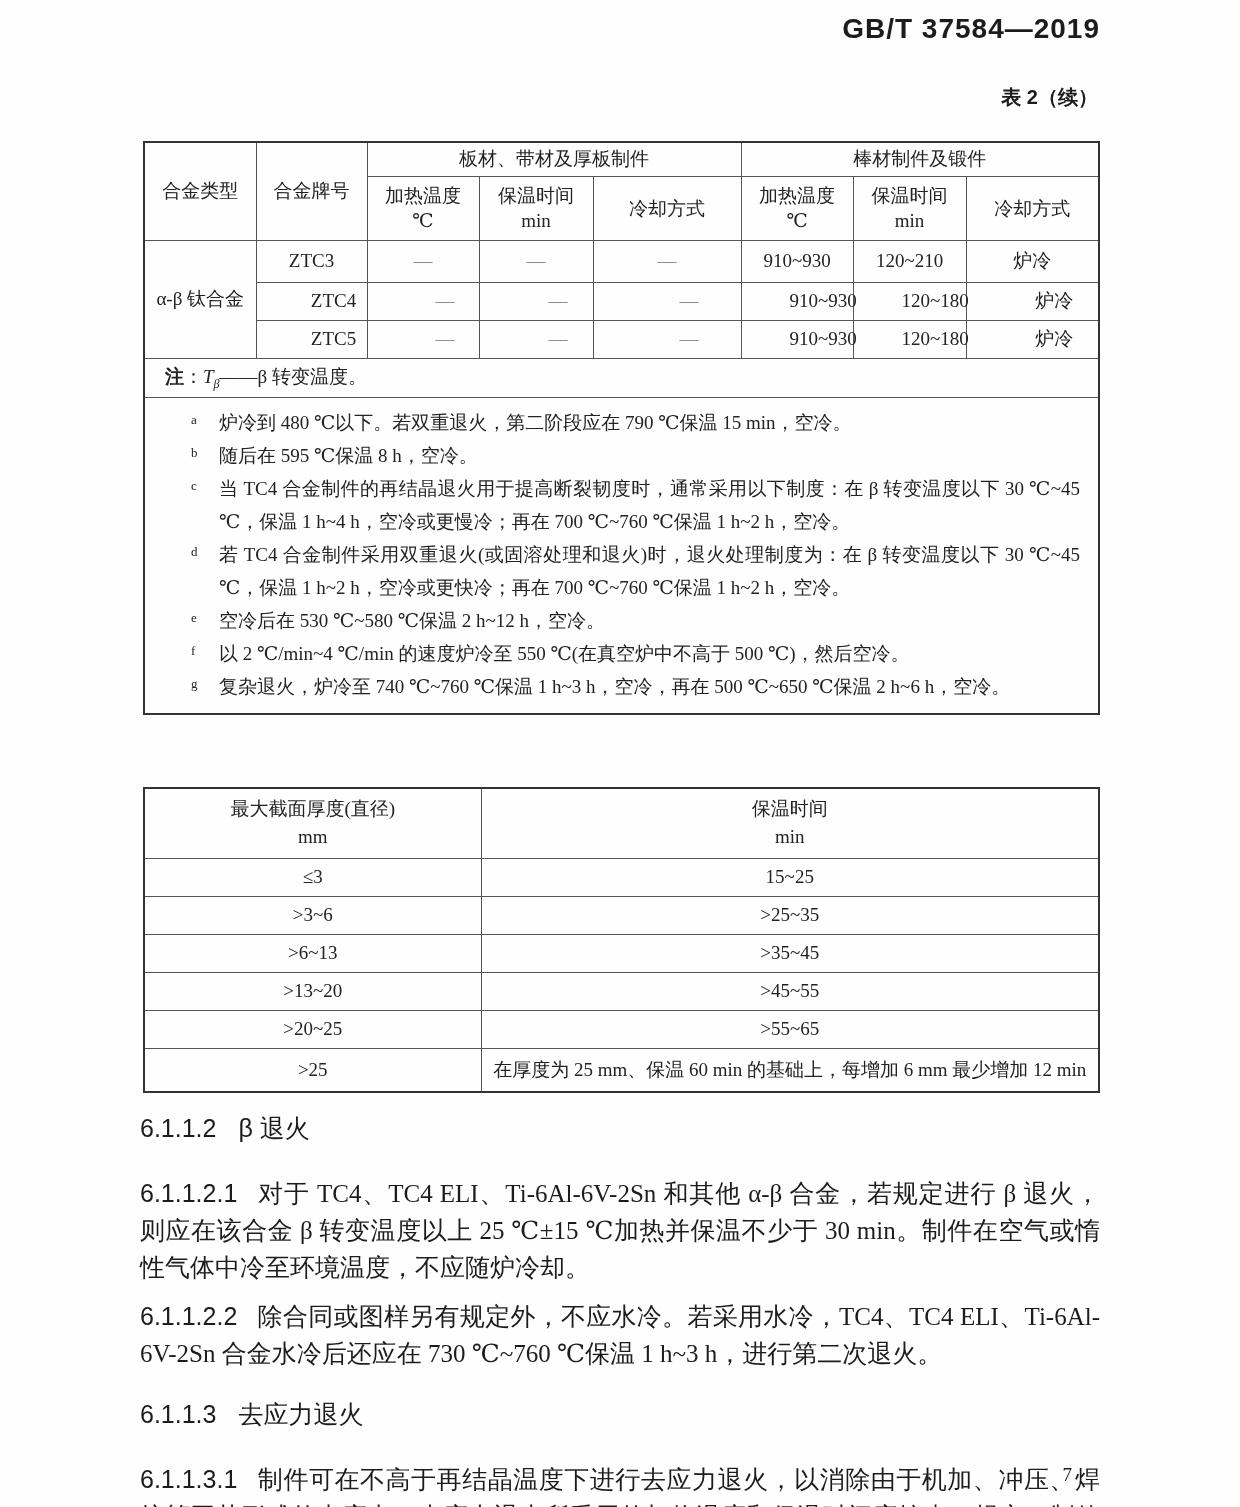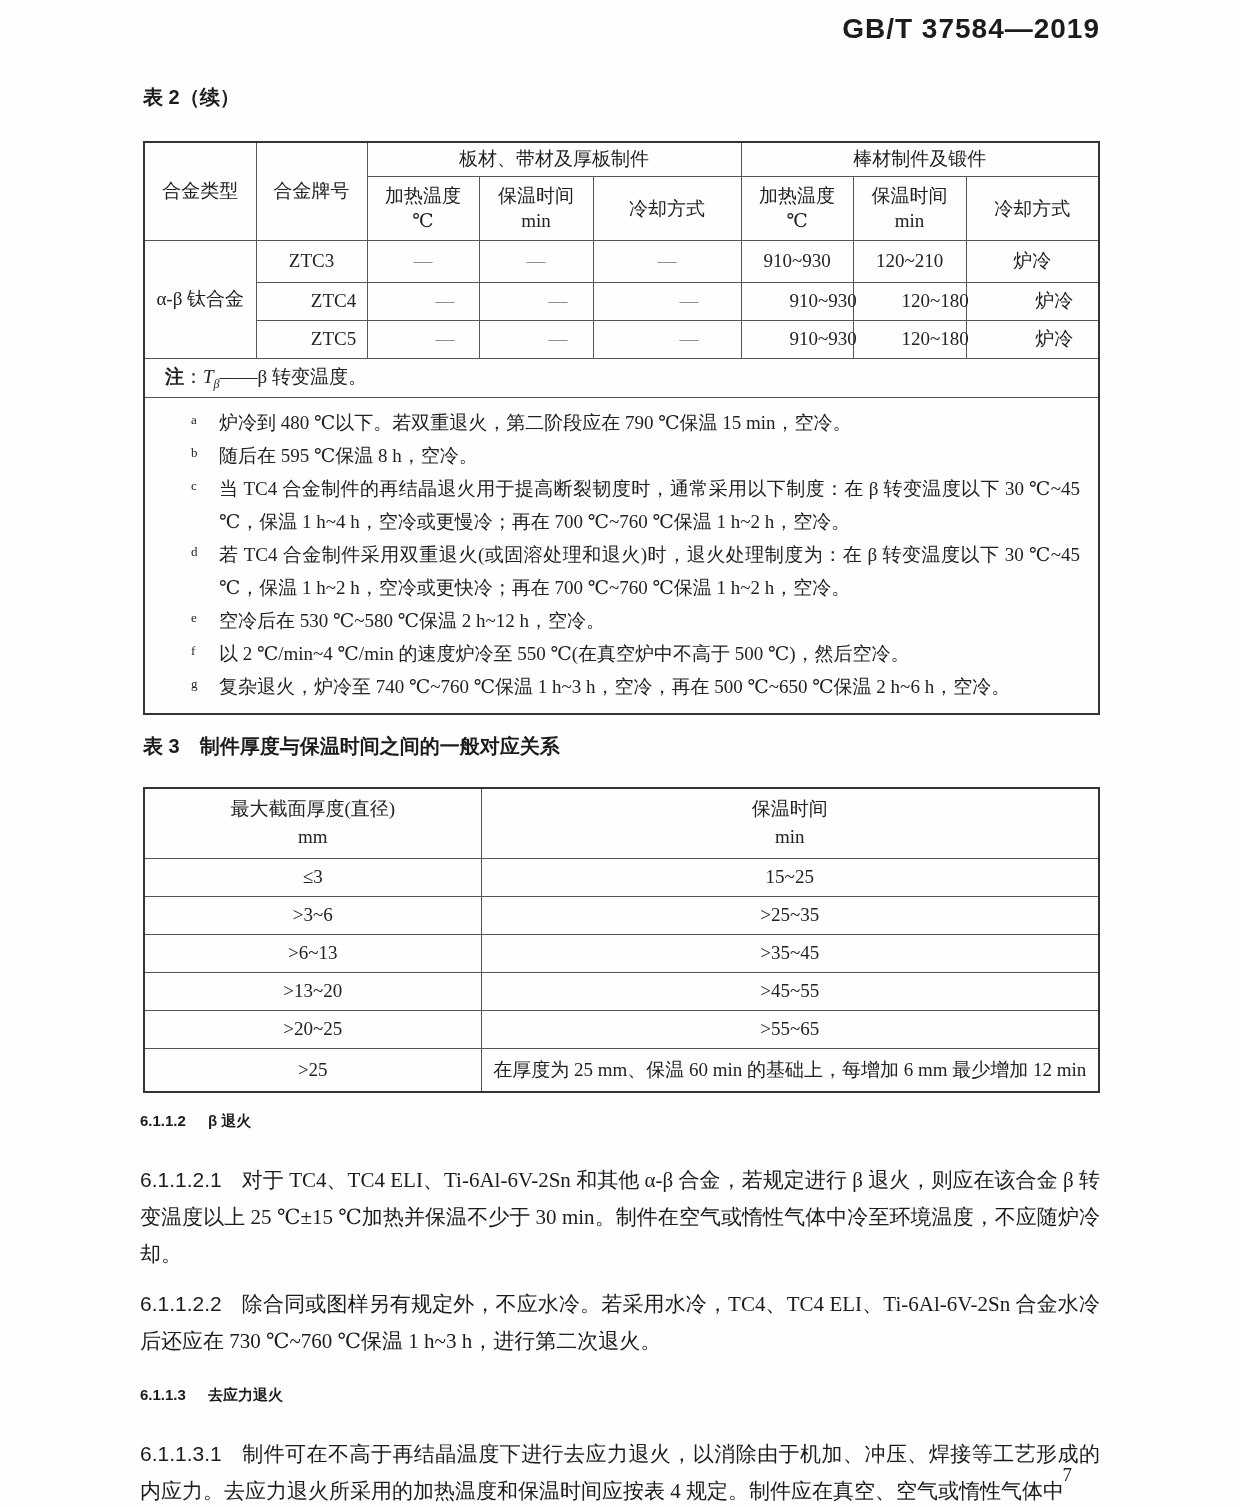--- a/index.html
+++ b/index.html
@@ -13,21 +13,21 @@
   .page { position:relative; width:1240px; height:1507px; overflow:hidden; background:#fefefe; }
 
   .doc-header {
     position:absolute; top:13px; right:140px;
     font-family:"Liberation Sans","DejaVu Sans",sans-serif;
     font-weight:bold; font-size:28px; letter-spacing:1px;
   }
 
   .tbl-caption {
     position:absolute; left:143px; width:955px;
-    text-align:left; font-weight:bold; font-size:20px;
+    text-align:right; font-weight:bold; font-size:20px;
     font-family:"Liberation Sans","DejaVu Sans",sans-serif;
   }
   .cap2 { top:84px; }
   .cap3 { top:733px; }
 
   table.tbl {
     position:absolute; left:143px;
     border-collapse:collapse; table-layout:fixed;
     font-size:19px; color:#222;
   }
@@ -62,25 +62,25 @@
     font-size:13px;
   }
 
   .t3 .h td { height:70px; line-height:28px;margin-left:42px; }
   .t3 .dr td { height:38px; }
   .t3 .dr-last td { height:44px; }
 
   .sections { position:absolute; left:140px; top:1112px; width:960px; }
   .sec-heading {
     font-family:"Liberation Sans","DejaVu Sans",sans-serif;
-    font-weight:bold; font-size:15px; margin:0 0 30px 0;
+    font-weight:normal; font-size:25px; margin:0 0 30px 0;
   }
   .sec-heading .num { margin-right:22px; }
   .body-para {
-    font-size:21px; line-height:37px; text-align:justify;
+    font-size:25px; line-height:37px; text-align:justify;
     margin:0 0 12px 0;
   }
   .body-para .pnum {
     font-family:"Liberation Sans","DejaVu Sans",sans-serif;
     margin-right:20px;
   }
   .gap-before-heading { margin-top:26px; }
 
   .page-number {
     position:absolute; top:1464px; right:168px;
@@ -195,21 +195,20 @@
           </div>
           <div class="fn">
             <span class="fn-marker">g</span>
             <span class="fn-text">复杂退火，炉冷至 740 ℃~760 ℃保温 1 h~3 h，空冷，再在 500 ℃~650 ℃保温 2 h~6 h，空冷。</span>
           </div>
         </td>
       </tr>
     </tbody>
   </table>
 
-  <div class="tbl-caption cap3">表 3　制件厚度与保温时间之间的一般对应关系</div>
 
   <table class="tbl t3">
     <colgroup>
       <col style="width:337px">
         <col style="width:618px">
     </colgroup>
     <tbody>
       <tr class="h">
         <td>
           <div>最大截面厚度(直径)</div>

